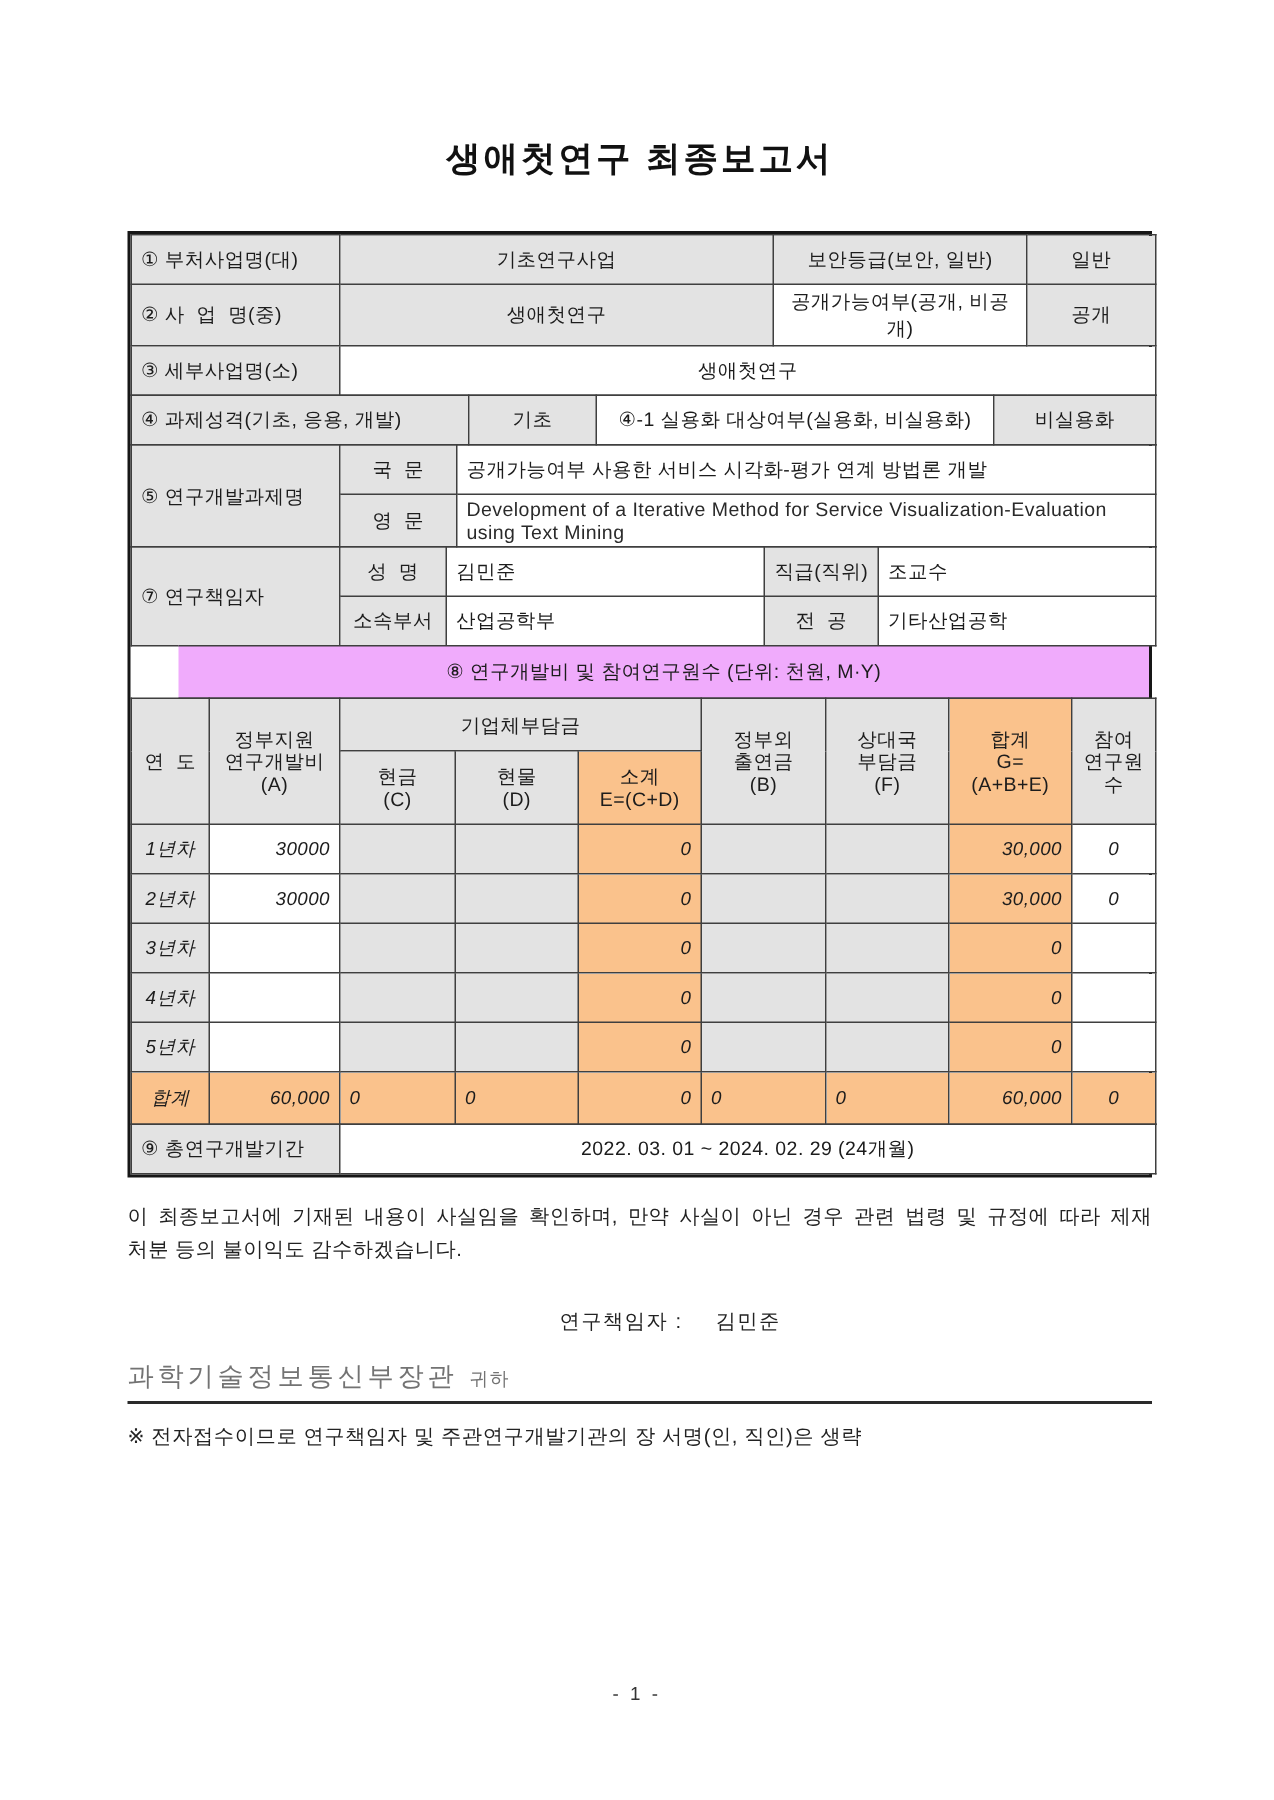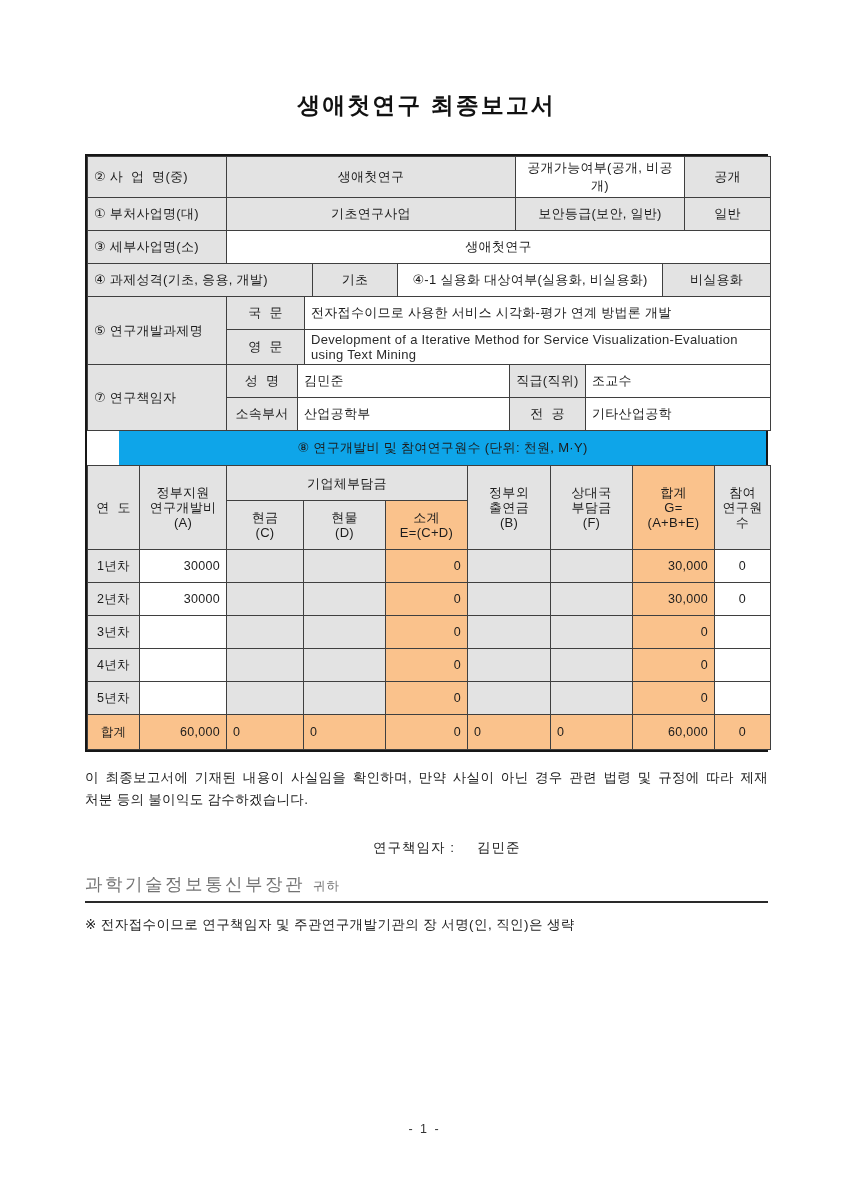--- a/index.html
+++ b/index.html
@@ -15,28 +15,28 @@
         padding:2px 6px;height:33px;box-sizing:border-box;letter-spacing:0.3px;
         overflow:hidden;}
   .g{background:#e3e3e3;}
   .w{background:#ffffff;}
   .o{background:#fac28c;}
   .lab{text-align:left;padding-left:9px;white-space:pre-wrap;}
   .ctr{text-align:center;white-space:pre-wrap;}
   .lft{text-align:left;padding-left:8px;}
   .tall td{height:48px;}
   .eng{font-size:10.5px;letter-spacing:-0.2px;color:#2a2a2a;}
-  .band{height:34px;line-height:33px;text-align:center;background:#0ea5e9;
+  .band{height:34px;line-height:33px;text-align:center;background:#f0abfc;
         border-top:1px solid #3f3f3f;border-bottom:1px solid #3f3f3f;font-size:13px;
         letter-spacing:0.3px;margin-left:32px;}
   #budget thead tr.h1 th{height:35px;}
   #budget thead tr.h2 th{height:49px;}
   #budget th{line-height:15px;}
   .pre{white-space:pre-line;text-align:center;}
-  #budget tbody td{font-size:12.5px;}
+  #budget tbody td{font-size:12.5px;font-style:italic;}
   .c-year{text-align:center;background:#e3e3e3;}
   .c-num{text-align:right;padding-right:8px;background:#fff;}
   .c-gray{background:#e3e3e3;}
   .c-orange{background:#fac28c;text-align:right;padding-right:8px;}
   .c-cnt{text-align:center;background:#fff;}
   #budget tbody tr.total td{background:#fac28c;height:35px;}
   .row9 td{height:41px;}
   .statement{margin:15px 0 0;font-size:13.5px;line-height:21.5px;letter-spacing:0.3px;
         color:#222;}
   .statement .l1{display:block;text-align:justify;text-align-last:justify;}
@@ -65,32 +65,32 @@
 
       <table class="t">
         <colgroup>
             <col style="width:139px">
             <col style="width:289px">
             <col style="width:169px">
             <col style="width:86px">
           </colgroup>
         <tbody>
             <tr>
+          <td class="g lab">① 부처사업명(대)</td>
+          <td class="g ctr">기초연구사업</td>
+          <td class="g ctr">보안등급(보안, 일반)</td>
+          <td class="g ctr">일반</td>
+        </tr>
+        <tr>
           <td class="g lab">② 사  업  명(중)</td>
           <td class="g ctr">생애첫연구</td>
           <td class="w ctr">공개가능여부(공개, 비공개)</td>
           <td class="g ctr">공개</td>
         </tr>
         <tr>
-          <td class="g lab">① 부처사업명(대)</td>
-          <td class="g ctr">기초연구사업</td>
-          <td class="g ctr">보안등급(보안, 일반)</td>
-          <td class="g ctr">일반</td>
-        </tr>
-        <tr>
           <td class="g lab">③ 세부사업명(소)</td>
           <td class="w ctr" colspan="3">생애첫연구</td>
         </tr>
       </tbody>
         </table>
 
       <table class="t">
         <colgroup>
             <col style="width:225px">
             <col style="width:85px">
@@ -110,21 +110,21 @@
       <table class="t tall">
         <colgroup>
             <col style="width:139px">
             <col style="width:78px">
             <col style="width:466px">
           </colgroup>
         <tbody>
             <tr>
           <td class="g lab" rowspan="2">⑤ 연구개발과제명</td>
           <td class="g ctr">국  문</td>
-          <td class="w lft">전자접수이므로 사용한 서비스 시각화-평가 연계 방법론 개발</td>
+          <td class="w lft">공개가능여부 사용한 서비스 시각화-평가 연계 방법론 개발</td>
         </tr>
         <tr>
           <td class="g ctr">영  문</td>
           <td class="w lft eng">Development of a Iterative Method for Service Visualization-Evaluation using Text Mining</td>
         </tr>
       </tbody>
         </table>
 
 
       <table class="t">
@@ -256,20 +256,32 @@
               <td class="c-gray">0</td>
               <td class="c-orange">0</td>
               <td class="c-gray">0</td>
               <td class="c-gray">0</td>
               <td class="c-orange">60,000</td>
               <td class="c-cnt">0</td>
             </tr>
           </tbody>
       </table>
 
+      <table class="t row9">
+        <colgroup>
+            <col style="width:139px">
+            <col style="width:544px">
+          </colgroup>
+        <tbody>
+            <tr>
+          <td class="g lab">⑨ 총연구개발기간</td>
+          <td class="w ctr">2022. 03. 01 ~ 2024. 02. 29 (24개월)</td>
+        </tr>
+      </tbody>
+        </table>
 
     </div>
 
     <p class="statement"><span class="l1">이 최종보고서에 기재된 내용이 사실임을 확인하며, 만약 사실이 아닌 경우 관련 법령 및 규정에 따라 제재</span><span>처분 등의 불이익도 감수하겠습니다.</span></p>
 
     <div class="sig">
       <div class="line pi"><span>연구책임자 :</span><span class="nm">김민준</span></div>
     </div>
 
     <div class="recipient"><span>과학기술정보통신부장관</span><span class="suffix">귀하</span></div>

